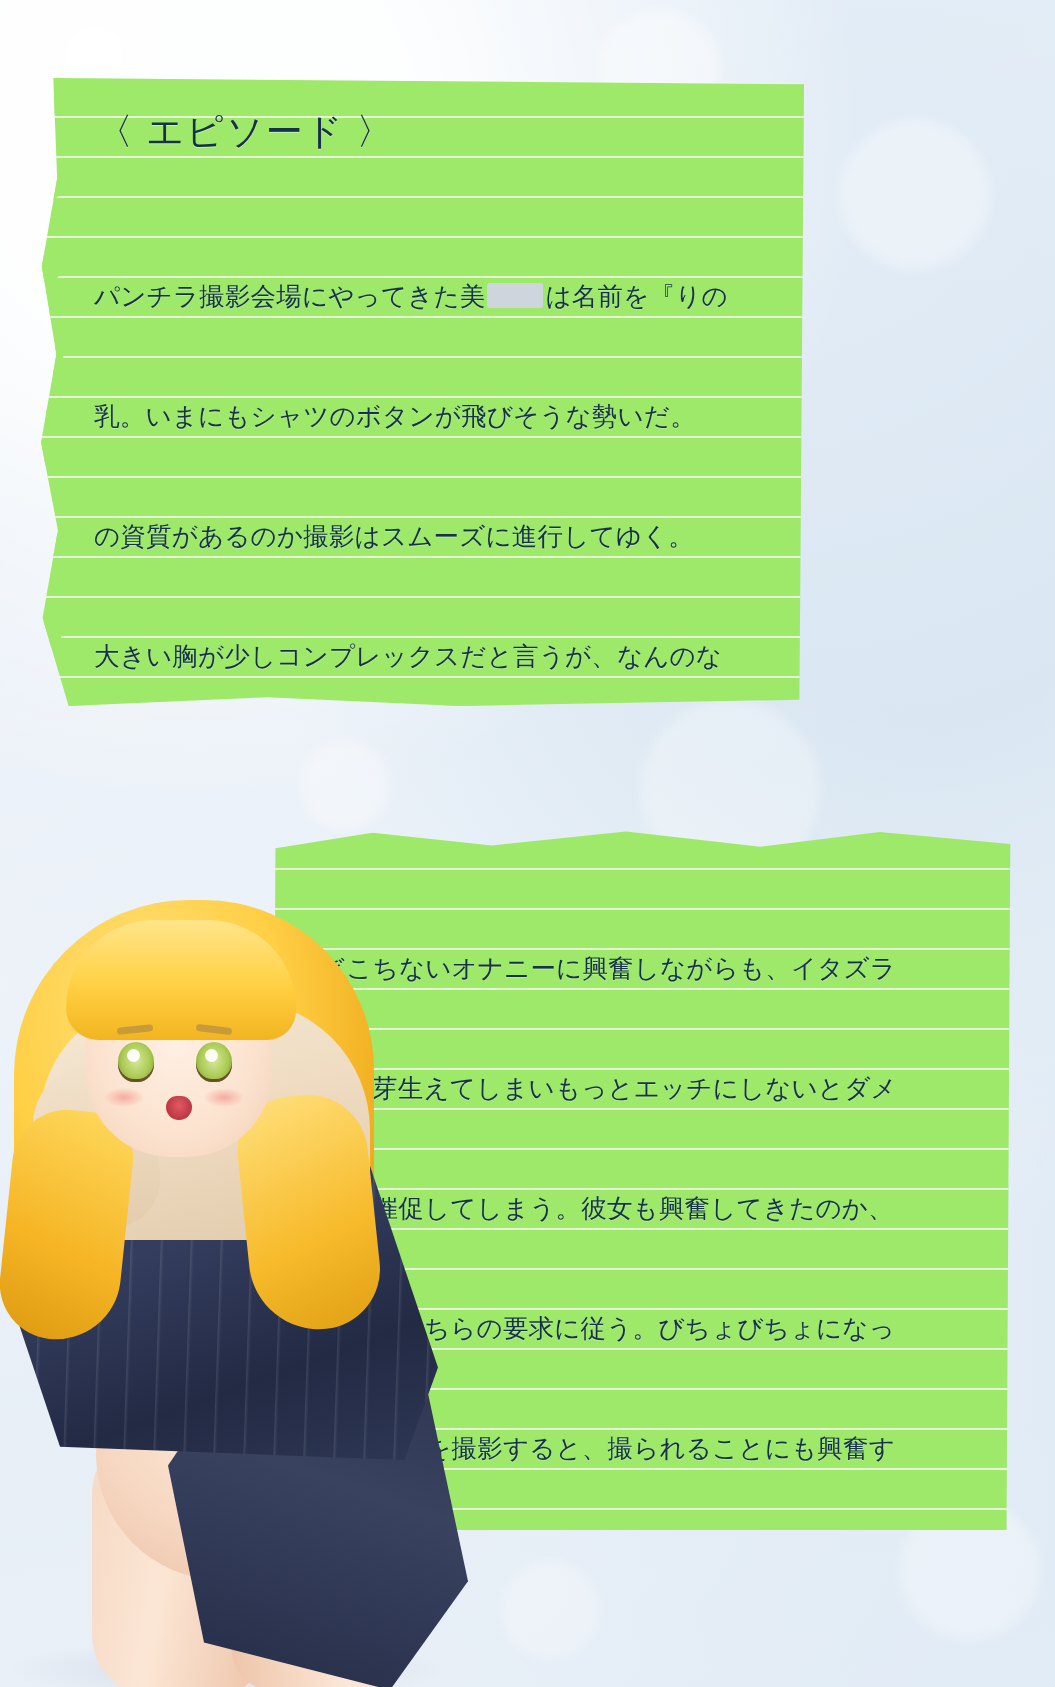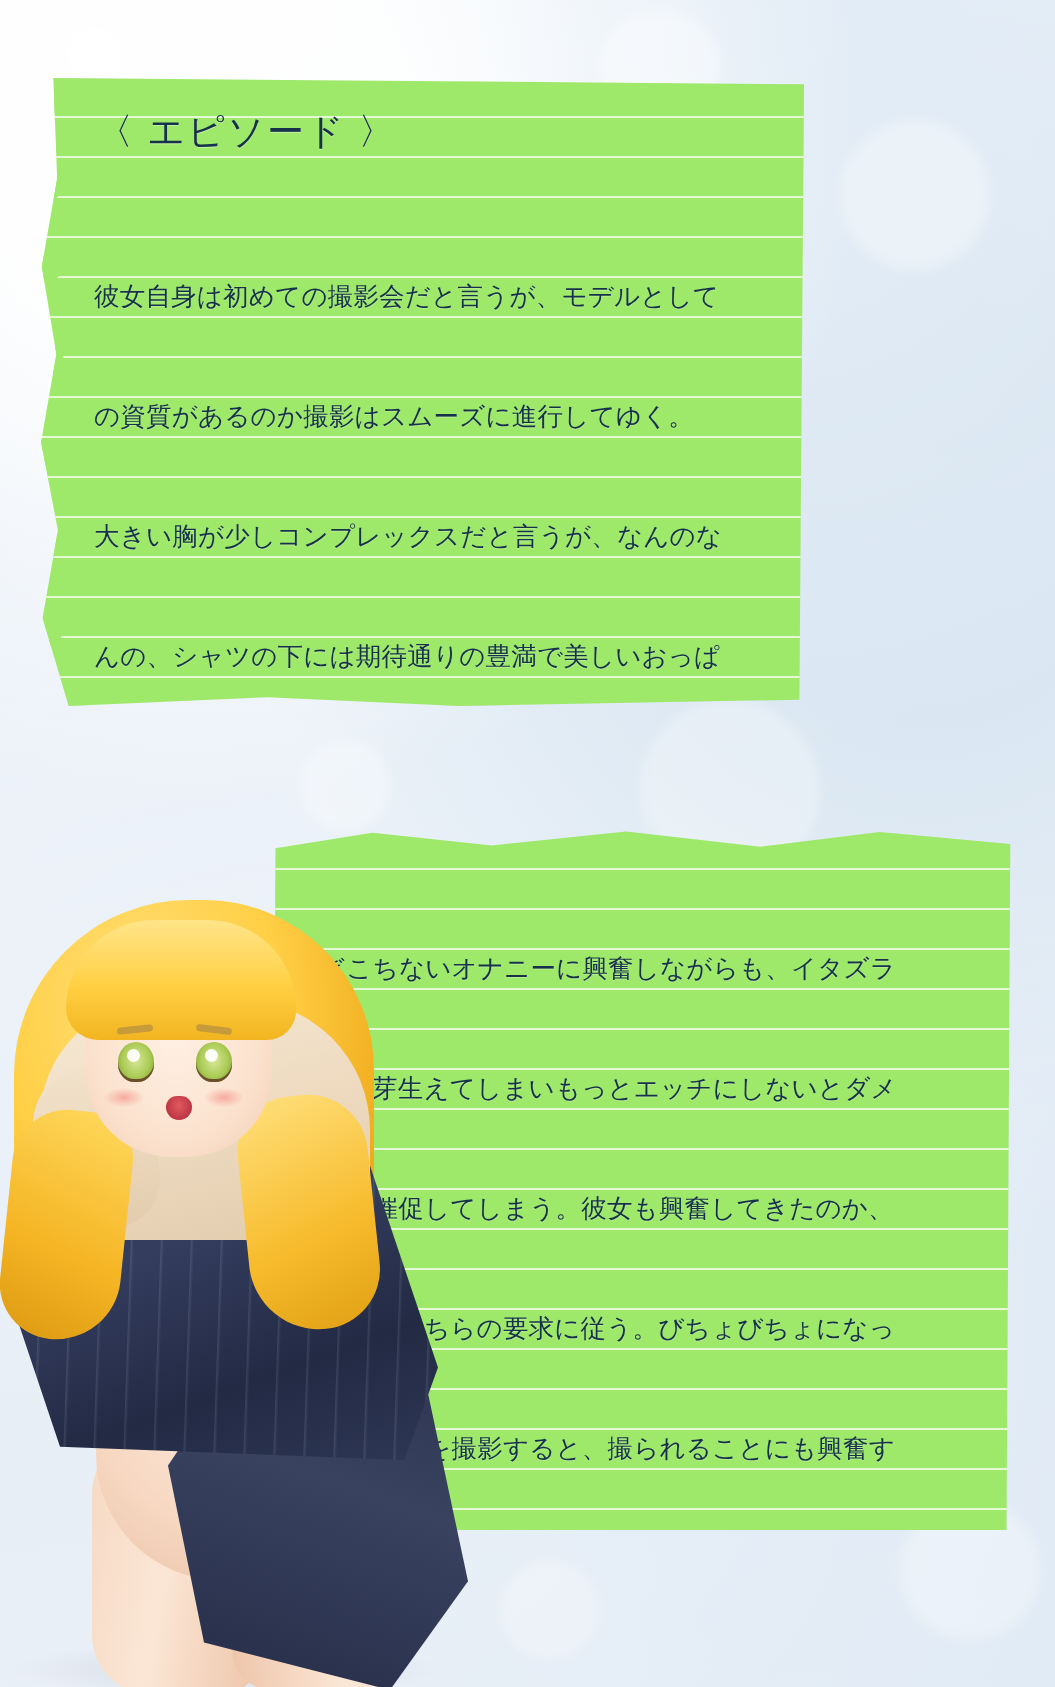--- a/index.html
+++ b/index.html
@@ -94,21 +94,21 @@
   }
 
   .memo-title {
     position: absolute;
     left: 58px;
     top: 34px;
     font-size: 37px;
     line-height: 40px;
     color: #16324a;
     letter-spacing: 2px;
-    font-family: Liberation Sans, sans-serif;
+    font-family: Liberation Serif, serif;
     text-shadow: 0 1px 0 rgba(255,255,255,0.4);
     white-space: nowrap;
   }
 
   .memo-body {
     position: absolute;
     color: #16324a;
     font-size: 25.5px;
     line-height: 40px;
     letter-spacing: 0.2px;
@@ -286,21 +286,22 @@
   <div class="bokeh" style="left:600px; top:10px; width:120px; height:110px; background:rgba(255,255,255,0.4);"></div>
   <div class="bokeh" style="left:840px; top:120px; width:150px; height:150px; background:rgba(255,255,255,0.35);"></div>
   <div class="bokeh" style="left:640px; top:700px; width:180px; height:180px; background:rgba(255,255,255,0.3);"></div>
   <div class="bokeh" style="left:300px; top:740px; width:90px; height:90px; background:rgba(255,255,255,0.35);"></div>
   <div class="bokeh" style="left:900px; top:1500px; width:140px; height:140px; background:rgba(255,255,255,0.32);"></div>
   <div class="bokeh" style="left:500px; top:1560px; width:100px; height:100px; background:rgba(255,255,255,0.28);"></div>
 
   <div class="memo top">
     <div class="memo-title">〈 エピソード 〉</div>
     <div class="memo-body">
-      <div>彼女自身は初めての撮影会だと言うが、モデルとして</div>
+      <div><span>パンチラ撮影会場にやってきた美</span><span class="redact"></span><span>は名前を『りの</span></div>
+      <div>乳。いまにもシャツのボタンが飛びそうな勢いだ。</div>
       <div>の資質があるのか撮影はスムーズに進行してゆく。</div>
       <div>大きい胸が少しコンプレックスだと言うが、なんのな</div>
       <div>んの、シャツの下には期待通りの豊満で美しいおっぱ</div>
       <div>いが実っていた。そして無事に撮影が終わり、機材の</div>
       <div>片づけをしている最中、うつむいて何か考え事をして</div>
       <div>いるりのん。ワケを聞いてみるともう少しバイト代を</div>
       <div>稼ぎたいのだという。冗談交じりでオナニーをリクエ</div>
       <div>ストすると、少し戸惑い困惑しながらも彼女はオーケ</div>
       
     </div>

